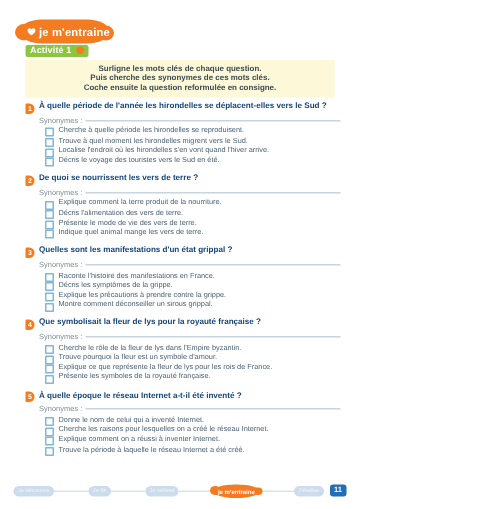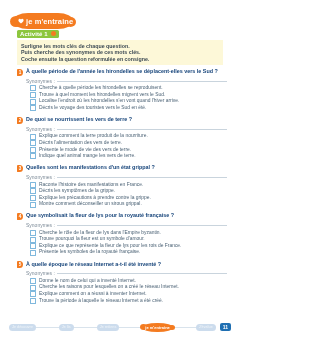--- a/index.html
+++ b/index.html
@@ -8,20 +8,21 @@
     background:#ffffff;
     font-family:"Liberation Sans", sans-serif;
     overflow:hidden;
     position:relative;
   }
   .page{
     position:relative;
     width:240px;height:339px;
     box-sizing:border-box;
     padding:0;
+    text-align:center;
   }
 
   
   .header-blob{
     position:absolute;
     left:13px;top:13px;
     width:60px;height:16px;
     background:#f47b20;
     border-radius:30px/16px;
     display:flex;align-items:center;

